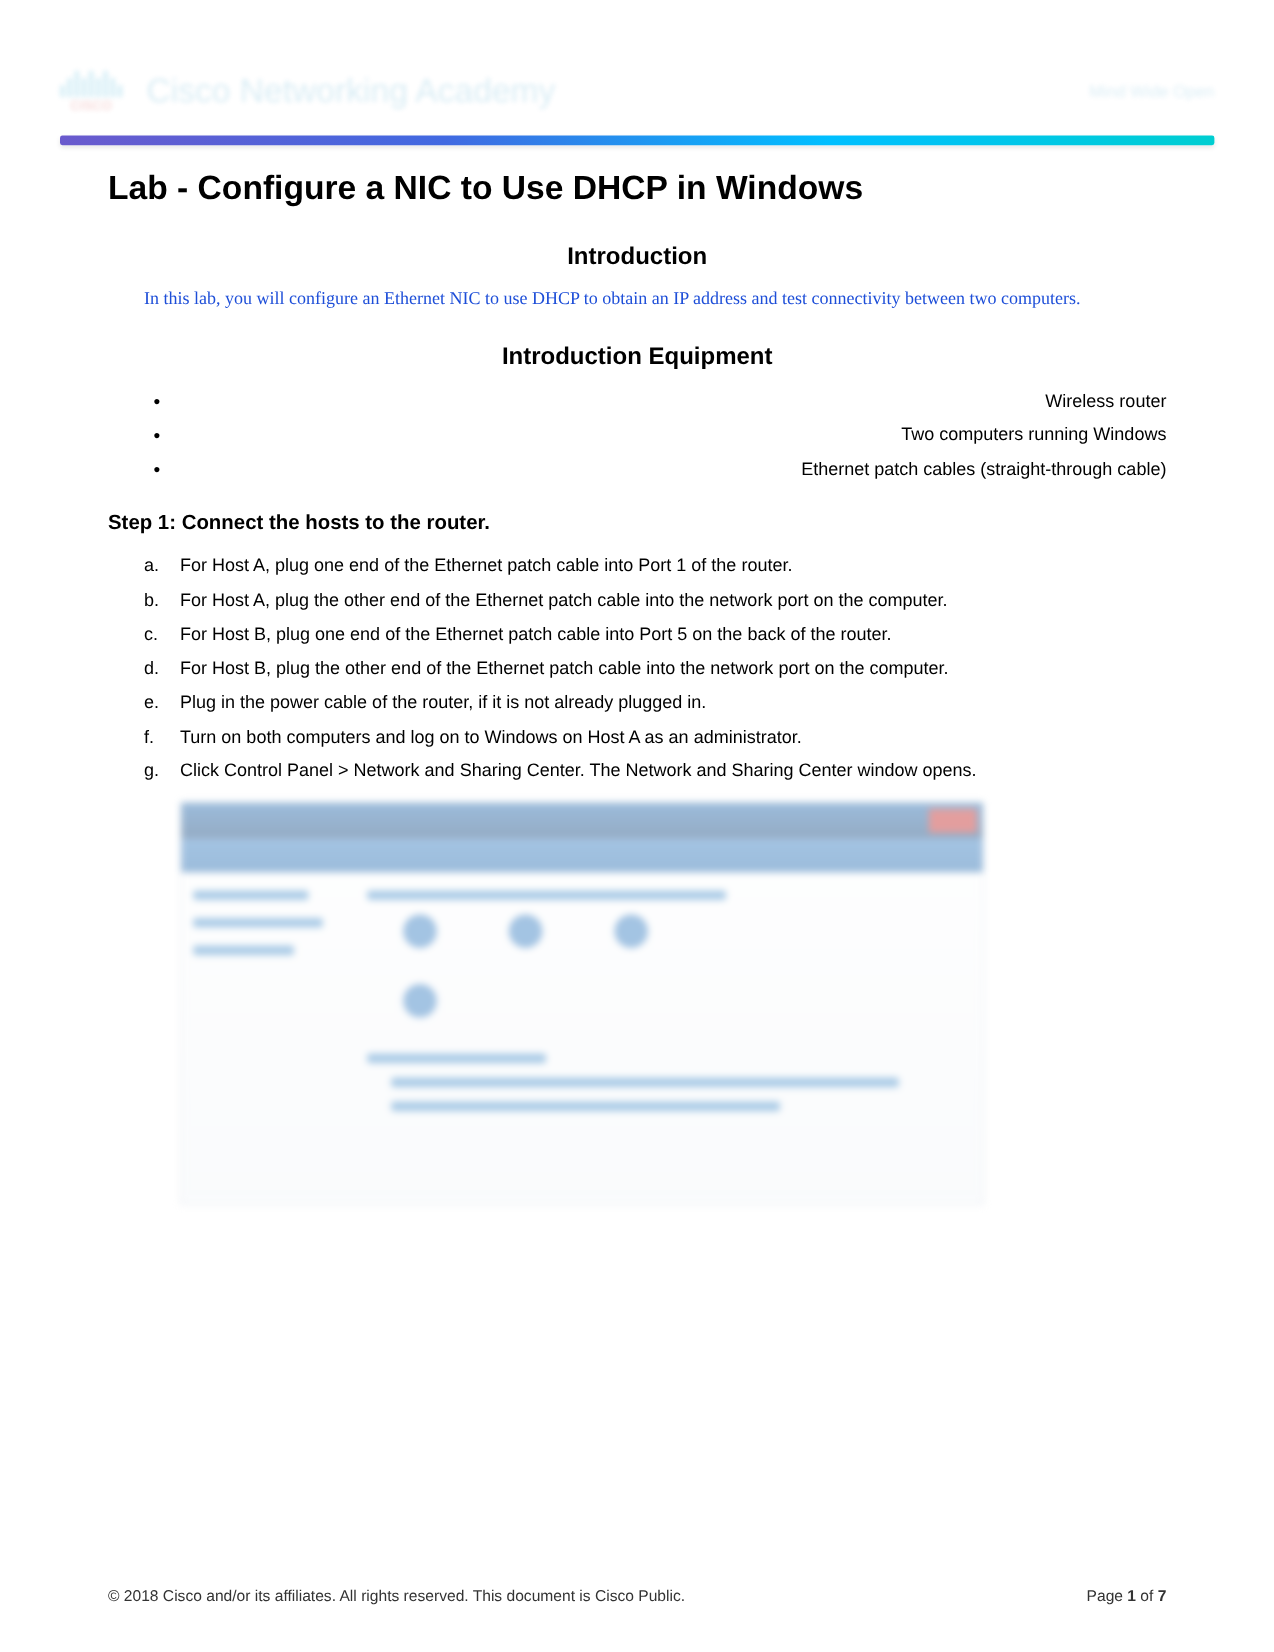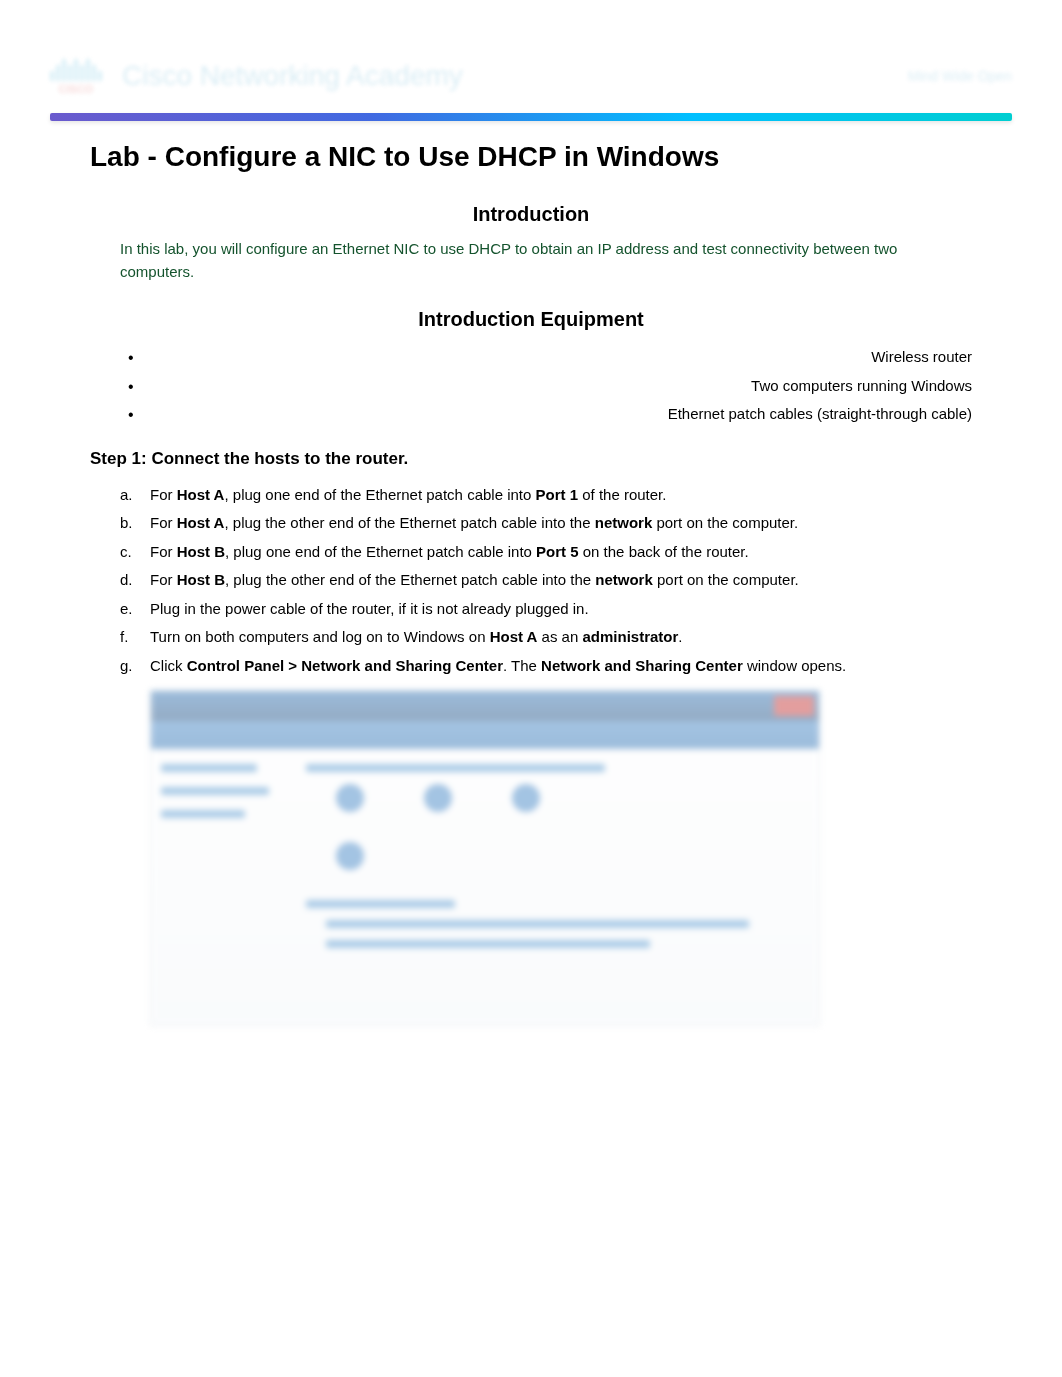--- a/index.html
+++ b/index.html
@@ -101,21 +101,22 @@
       font-weight: bold;
       margin-top: 18px;
       margin-bottom: 12px;
       color: #000;
     }
     .intro-text {
       font-size: 15px;
       line-height: 1.5;
       padding-left: 30px;
       margin-bottom: 25px;
-      color: #14532d;
+      color: #1d4ed8;
+      font-family: Liberation Serif, serif;
     }
     .bullet-list {
       list-style: none;
       padding-left: 30px;
       margin-bottom: 20px;
     }
     .bullet-list li {
       font-size: 15px;
       line-height: 1.9;
       position: relative;
@@ -138,21 +139,21 @@
       line-height: 1.9;
       position: relative;
       padding-left: 30px;
       color: #000;
     }
     .step-marker {
       position: absolute;
       left: 0;
     }
     .bold {
-      font-weight: bold;
+      font-weight: normal;
     }
     .screenshot-placeholder {
       width: 670px;
       height: 336px;
       margin: 10px auto 0 60px;
       background: linear-gradient(to bottom, #ffffff, #f5f8fb);
       border: 1px solid #d0d8e0;
       position: relative;
       filter: blur(3px);
       opacity: 0.5;
@@ -325,14 +326,20 @@
             <div class="link-line" style="width:30%"></div>
             <div class="link-line" style="width:85%; margin-left:20px"></div>
             <div class="link-line" style="width:65%; margin-left:20px"></div>
           </div>
         </div>
       </div>
     </div>
 
   </div>
 
+  <div class="footer">
+    <span>© 2018 Cisco and/or its affiliates. All rights reserved. This document is Cisco Public.</span>
+    <span class="page-num">
+      <span>Page </span><span class="bold">1</span><span> of </span><span class="bold">7</span>
+    </span>
+  </div>
 
 </div>
 
 </body></html>

